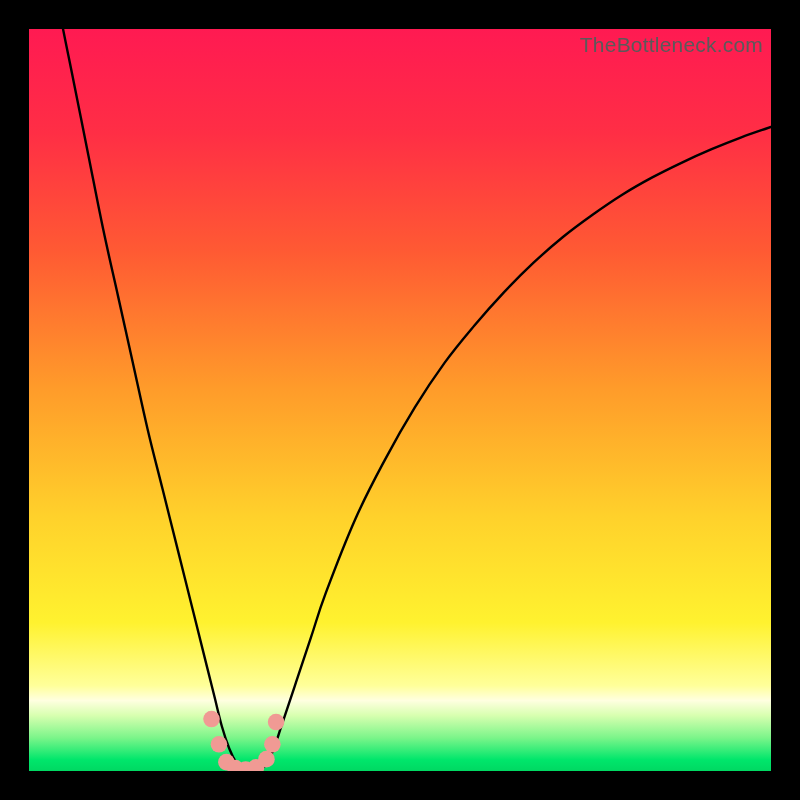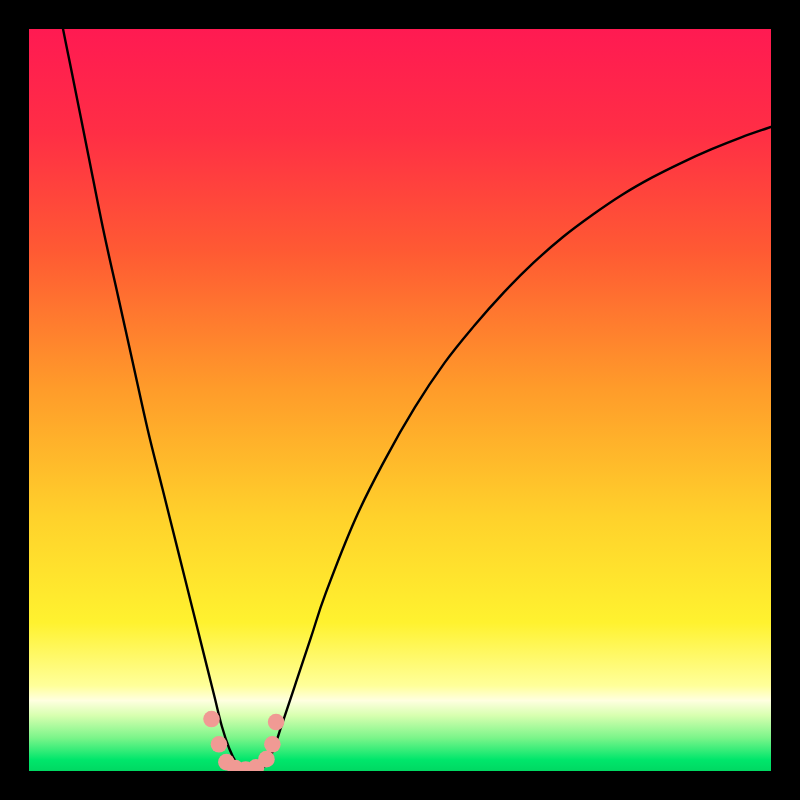--- a/index.html
+++ b/index.html
@@ -67,20 +67,21 @@
             <stop offset="90.50%" stop-color="#ffffe0"></stop>
             <stop offset="92.50%" stop-color="#d8ffb0"></stop>
             <stop offset="95.50%" stop-color="#7cf58a"></stop>
             <stop offset="98.50%" stop-color="#00e66b"></stop>
             <stop offset="100.00%" stop-color="#00d862"></stop>
           </linearGradient>
       </defs>
       <rect x="0" y="0" width="742" height="742" fill="url(#bg)"></rect>
     </svg>
 
+    <div class="watermark">TheBottleneck.com</div>
 
     <svg class="curve" viewBox="0 0 742 742" preserveAspectRatio="none">
       <path id="curvePath" fill="none" stroke="#000000" stroke-width="2.4" stroke-linejoin="round" stroke-linecap="round" d="M 0.00 -185.50 C 2.67 -170.81 9.50 -133.26 14.84 -103.88 C 20.18 -74.50 24.34 -50.31 29.68 -22.26 C 35.02 5.79 39.18 25.23 44.52 51.94 C 49.86 78.65 54.02 99.43 59.36 126.14 C 64.70 152.85 68.86 174.96 74.20 200.34 C 79.54 225.72 83.70 243.08 89.04 267.12 C 94.38 291.16 98.54 309.86 103.88 333.90 C 109.22 357.94 113.38 377.97 118.72 400.68 C 124.06 423.39 128.22 438.67 133.56 460.04 C 138.90 481.41 143.06 498.03 148.40 519.40 C 153.74 540.77 157.90 557.39 163.24 578.76 C 168.58 600.13 174.07 622.09 178.08 638.12 C 182.09 654.15 182.83 657.12 185.50 667.80 C 188.17 678.48 190.25 688.13 192.92 697.48 C 195.59 706.83 197.67 713.06 200.34 719.74 C 203.01 726.42 205.09 730.57 207.76 734.58 C 210.43 738.59 212.51 740.66 215.18 742.00 C 217.85 743.34 219.93 742.00 222.60 742.00 C 225.27 742.00 227.35 743.34 230.02 742.00 C 232.69 740.66 234.77 738.59 237.44 734.58 C 240.11 730.57 242.19 726.42 244.86 719.74 C 247.53 713.06 248.27 709.50 252.28 697.48 C 256.29 685.46 261.78 668.99 267.12 652.96 C 272.46 636.93 276.62 624.47 281.96 608.44 C 287.30 592.41 288.79 585.29 296.80 563.92 C 304.81 542.55 315.80 513.76 326.48 489.72 C 337.16 465.68 345.48 450.39 356.16 430.36 C 366.84 410.33 375.16 395.78 385.84 378.42 C 396.52 361.06 404.84 348.59 415.52 333.90 C 426.20 319.21 434.52 309.49 445.20 296.80 C 455.88 284.11 464.20 274.76 474.88 263.41 C 485.56 252.06 493.88 243.75 504.56 233.73 C 515.24 223.71 523.56 216.44 534.24 207.76 C 544.92 199.08 553.24 193.11 563.92 185.50 C 574.60 177.89 582.92 172.14 593.60 165.47 C 604.28 158.79 612.60 154.14 623.28 148.40 C 633.96 142.66 642.28 138.64 652.96 133.56 C 663.64 128.48 671.96 124.75 682.64 120.20 C 693.32 115.66 701.64 112.34 712.32 108.33 C 723.00 104.33 736.66 99.81 742.00 97.94 "></path>
       <g id="markers">
           <circle cx="182.53" cy="690.06" r="8.3" fill="#f09a94"></circle>
           <circle cx="189.95" cy="715.29" r="8.3" fill="#f09a94"></circle>
           <circle cx="197.37" cy="733.10" r="8.3" fill="#f09a94"></circle>
           <circle cx="206.28" cy="739.03" r="8.3" fill="#f09a94"></circle>
           <circle cx="216.66" cy="740.52" r="8.3" fill="#f09a94"></circle>
           <circle cx="227.05" cy="738.29" r="8.3" fill="#f09a94"></circle>

